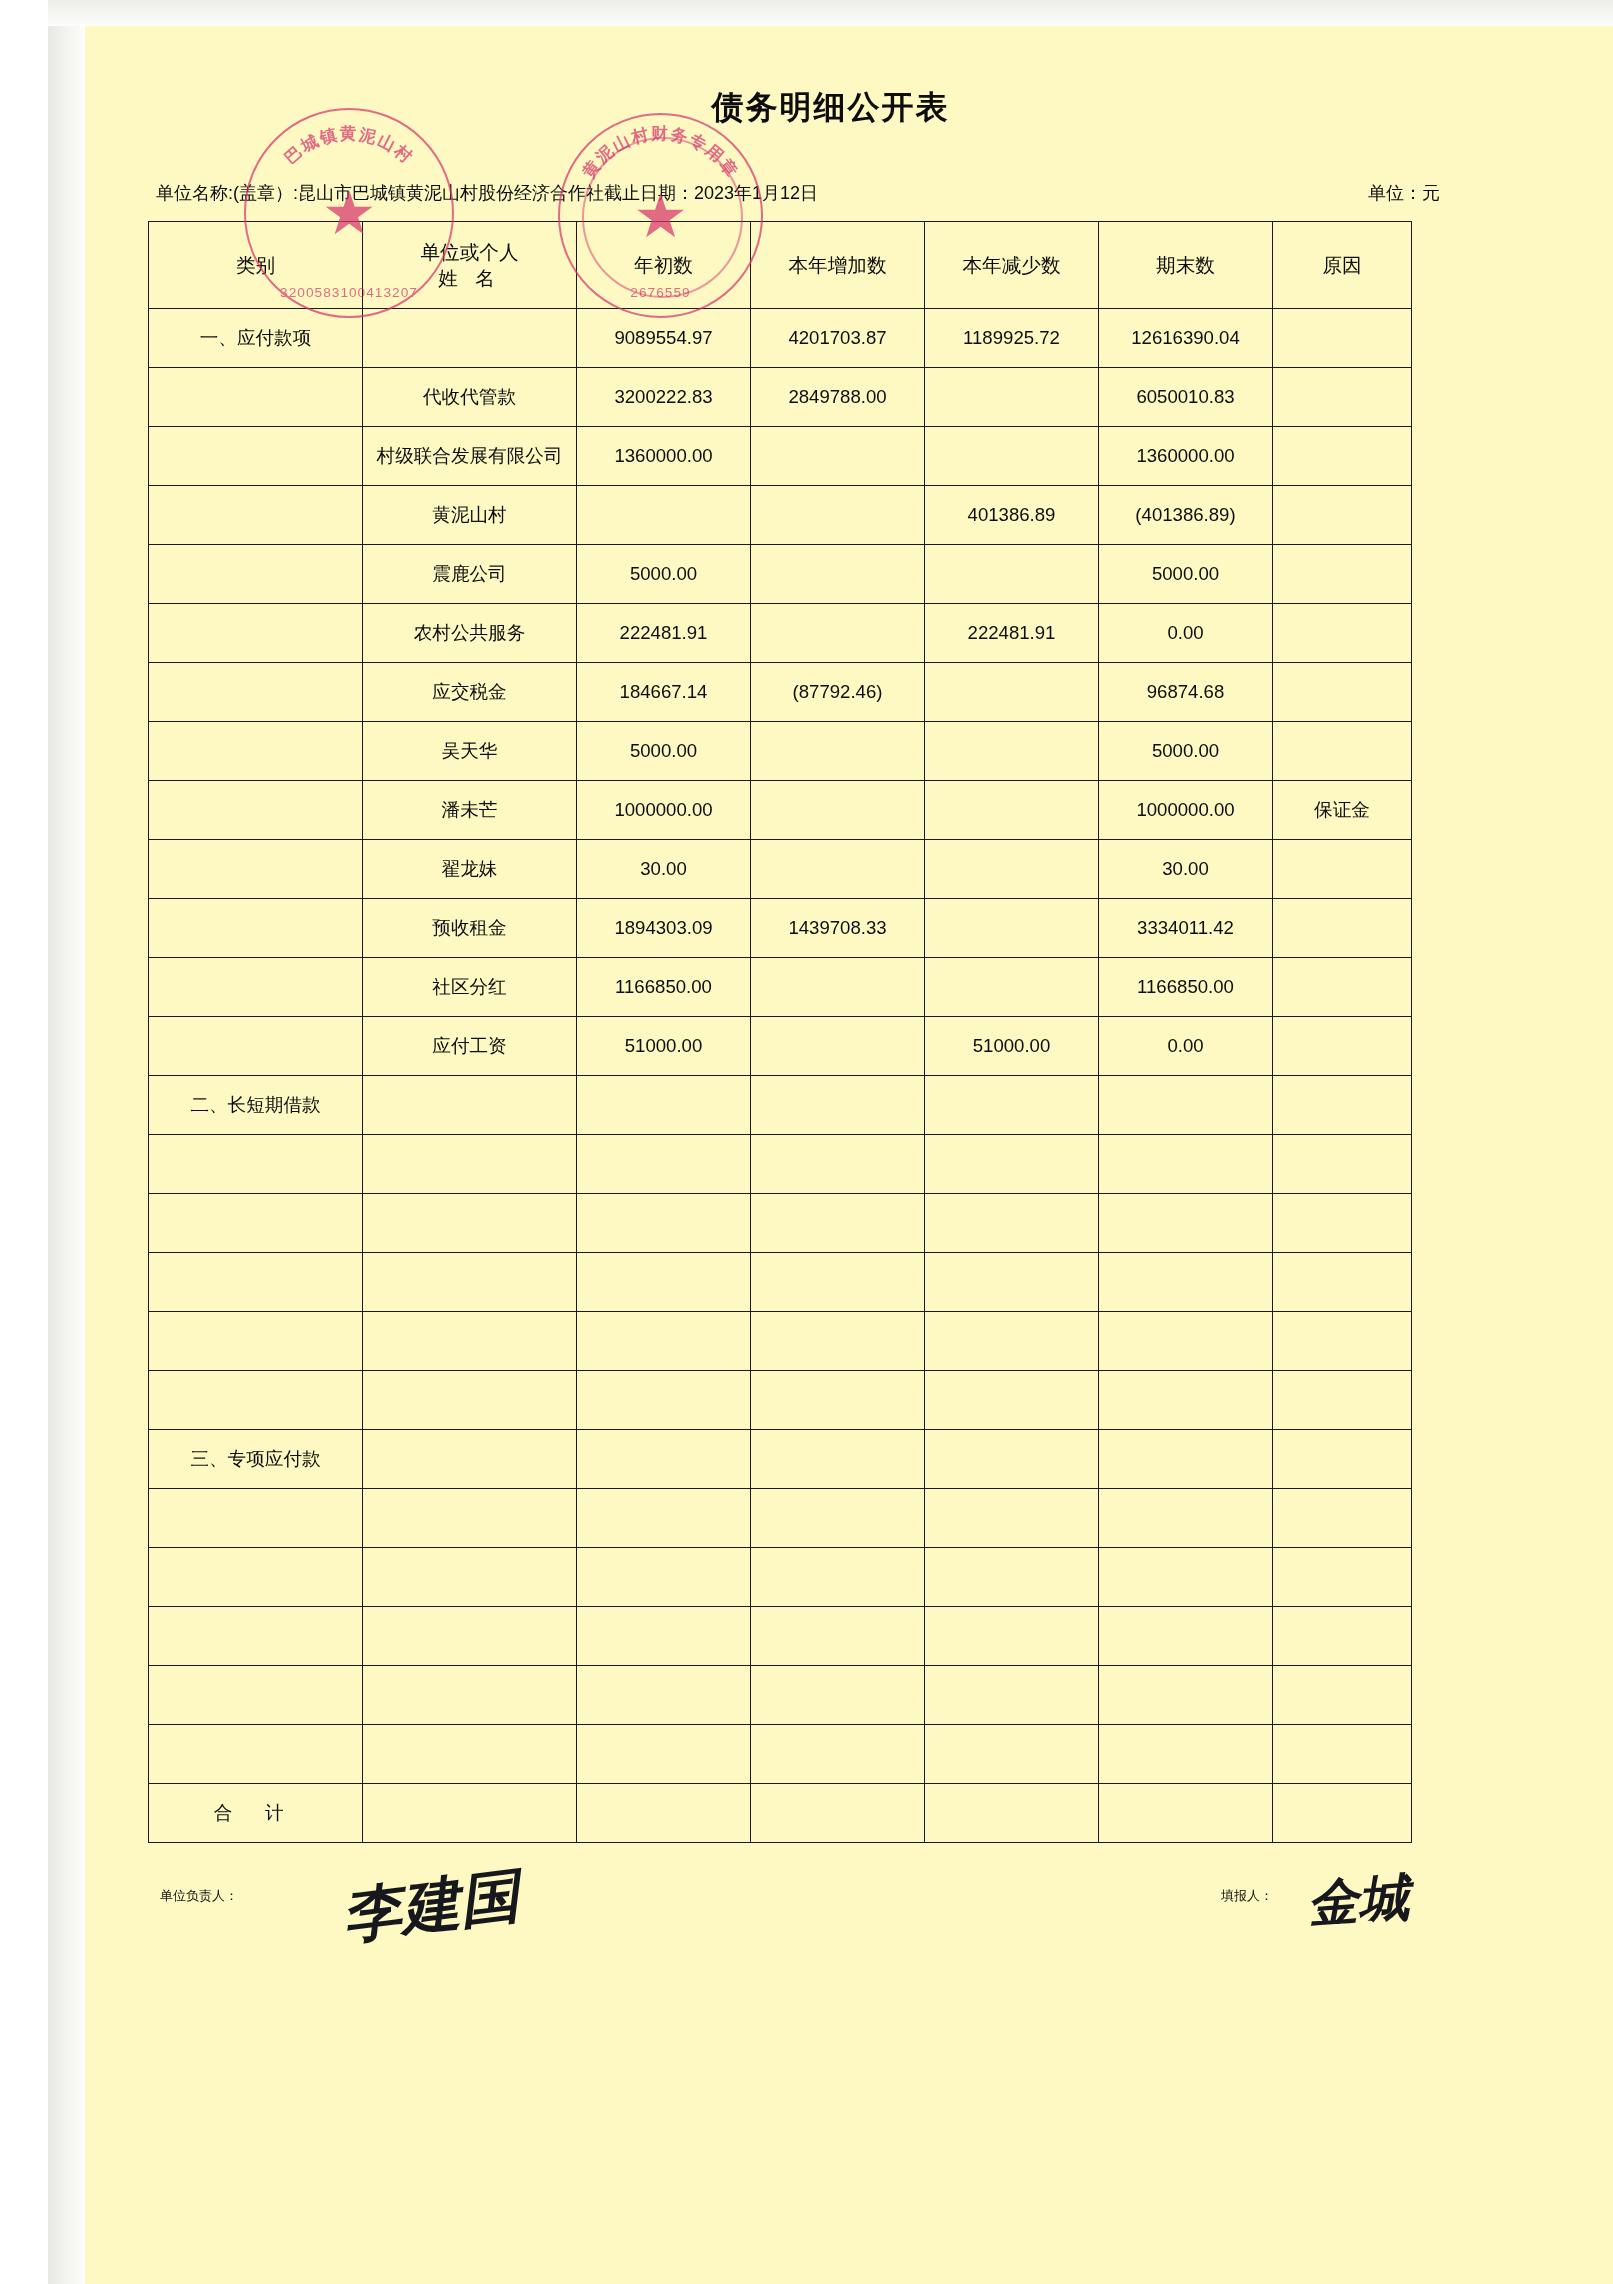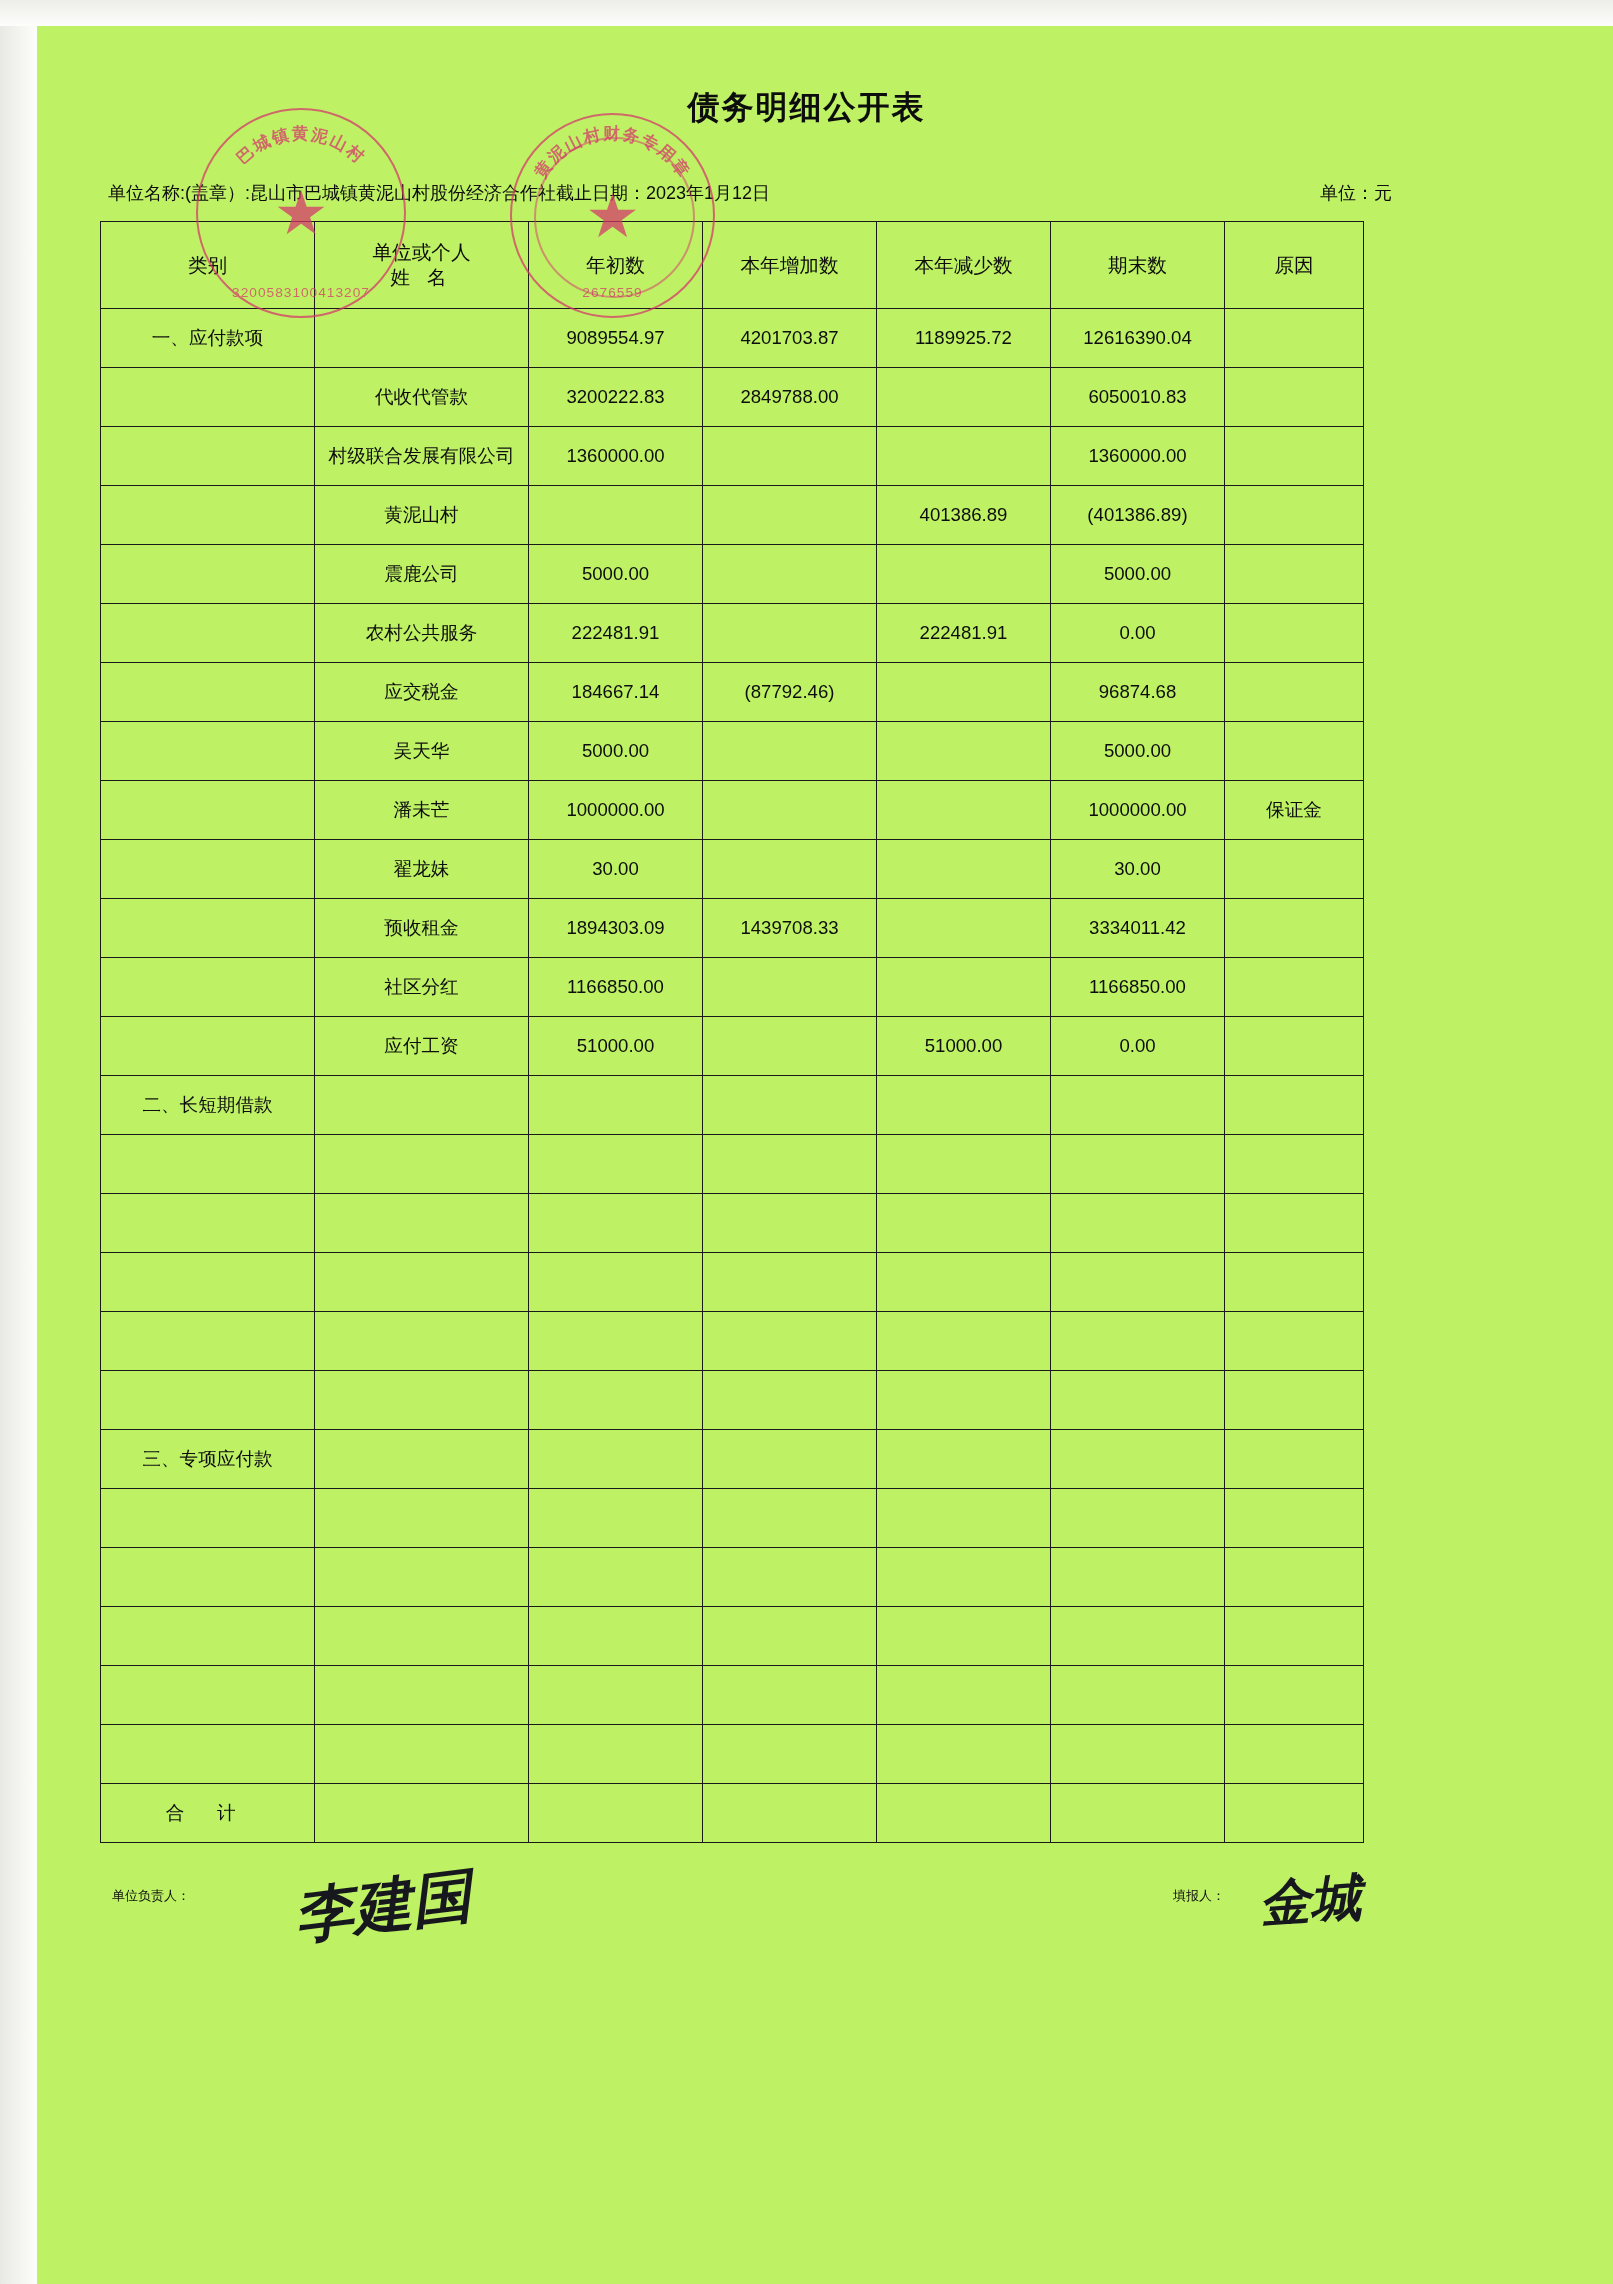--- a/index.html
+++ b/index.html
@@ -11,21 +11,22 @@
     width: 1613px;
     height: 2285px;
     position: relative;
     font-family: "Liberation Sans", sans-serif;
     color: #0d0d0d;
     overflow: hidden;
   }
   .page {
     position: absolute;
     inset: 0;
-    background: #bef264;
+    background: #fef9c3;
+    margin-left: 48px;
   }
   
   .scan-edge-left {
     position: absolute;
     left: 0; top: 0; bottom: 0; width: 37px;
     background: linear-gradient(to right, #e9e9e4, #fdfdfb);
   }
   .scan-edge-top {
     position: absolute;
     left: 0; right: 0; top: 0; height: 25.5px;
@@ -88,21 +89,21 @@
 
   .cat-label {
     text-align: left;
     padding-left: 25.5px;
     font-size: 20.6px;
   }
   .hdr-two-line {
     line-height: 1.35;
   }
   .hdr-two-line .l1 { display:block; }
-  .hdr-two-line .l2 { display:block; letter-spacing: 5.9px; font-family: Liberation Serif, serif; }
+  .hdr-two-line .l2 { display:block; letter-spacing: 5.9px; }
   .total-label {
     text-align: left;
     padding-left: 51px;
     letter-spacing: 13.7px;
     font-size: 20.6px;
   }
   .name-wrap { line-height: 1.25; }
 
   .footer {
     position: absolute;

